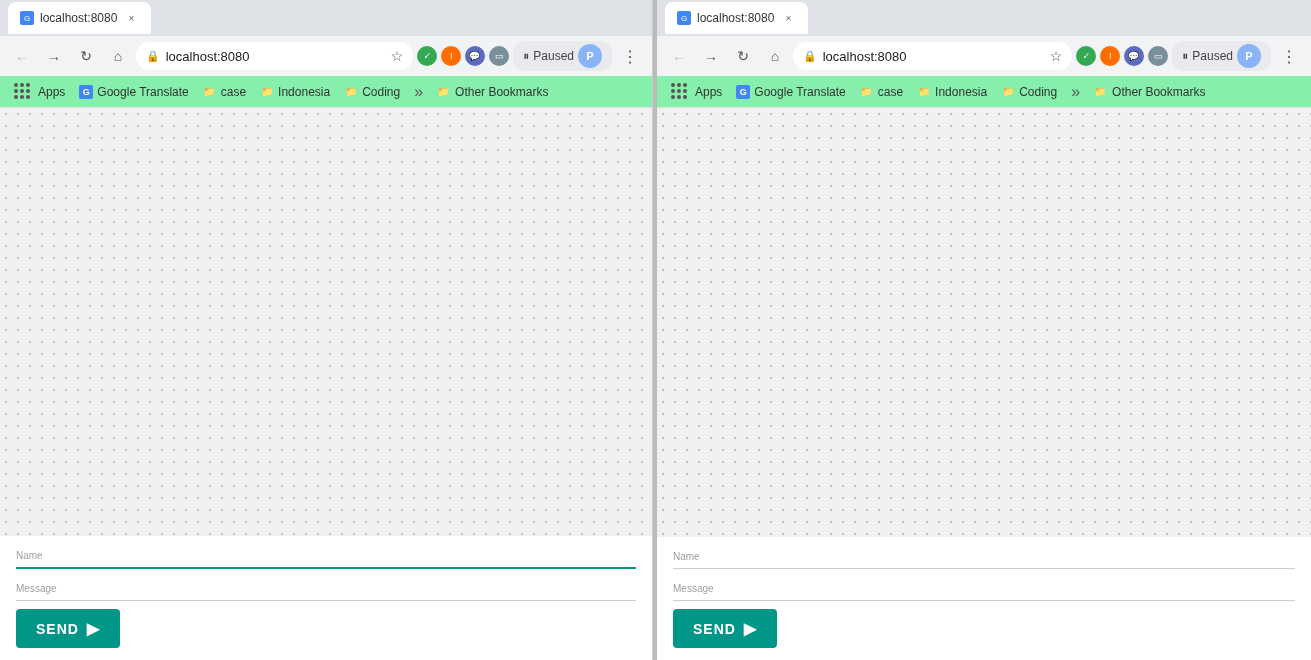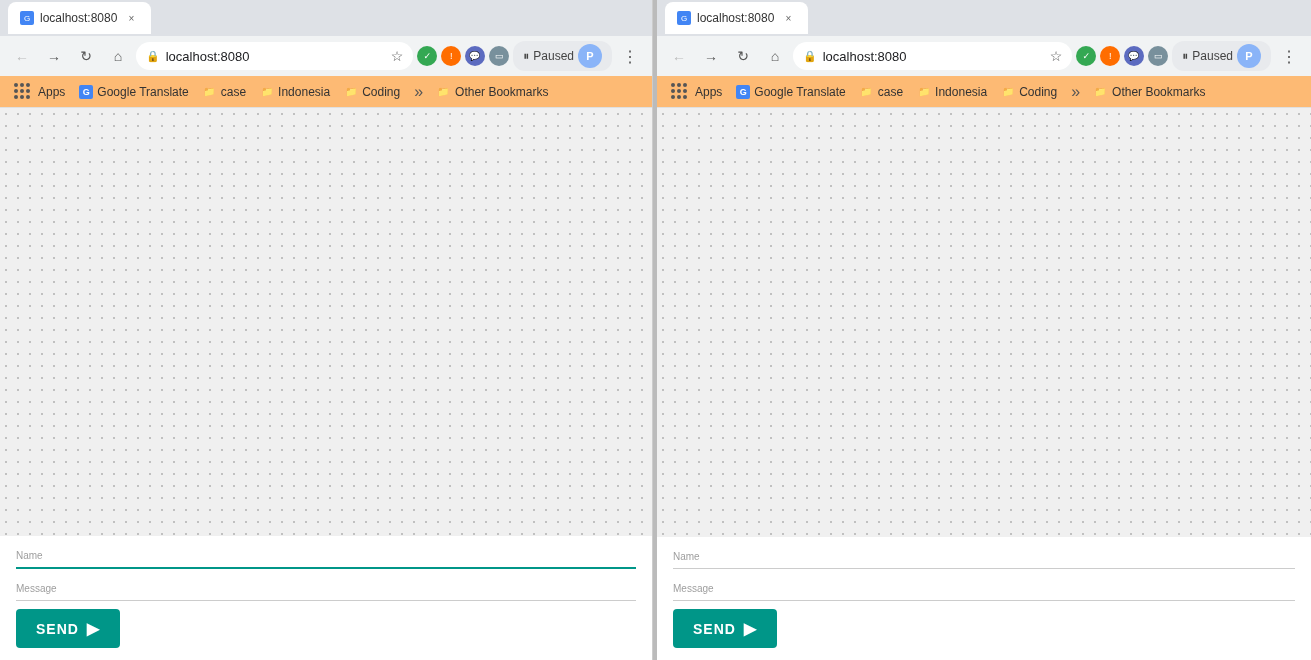--- a/index.html
+++ b/index.html
@@ -181,21 +181,21 @@
       color: #555;
       cursor: pointer;
     }
 
     
     .bookmarks-bar {
       display: flex;
       align-items: center;
       height: 32px;
       padding: 0 8px;
-      background: #fdba74;
+      background: #86efac;
       gap: 2px;
       border-bottom: 1px solid #e0e0e0;
       font-size: 12px;
       overflow: hidden;
     }
 
     .bookmark-item {
       display: flex;
       align-items: center;
       gap: 4px;

